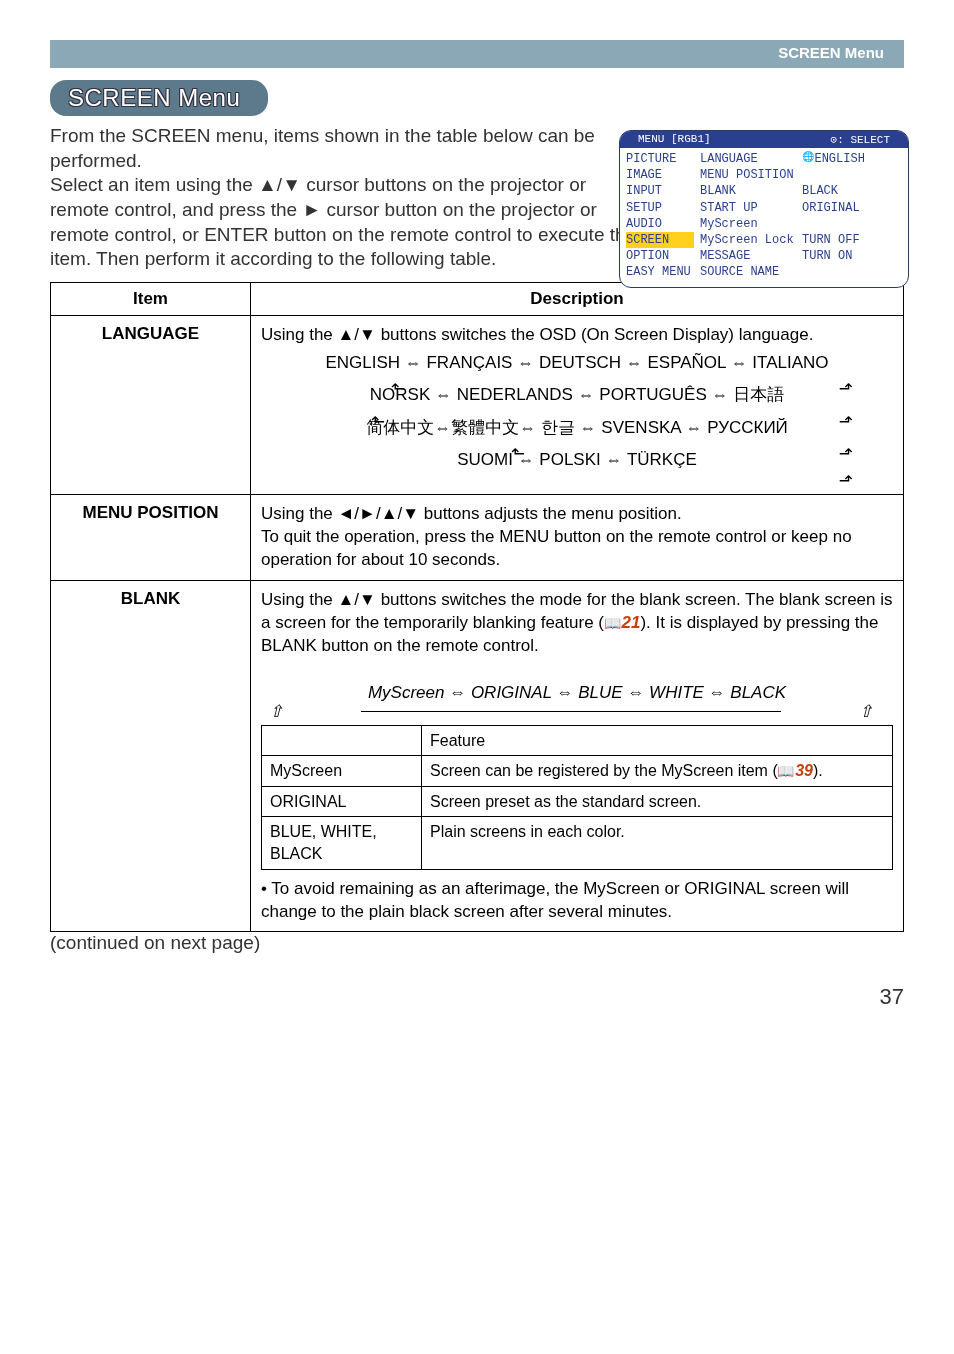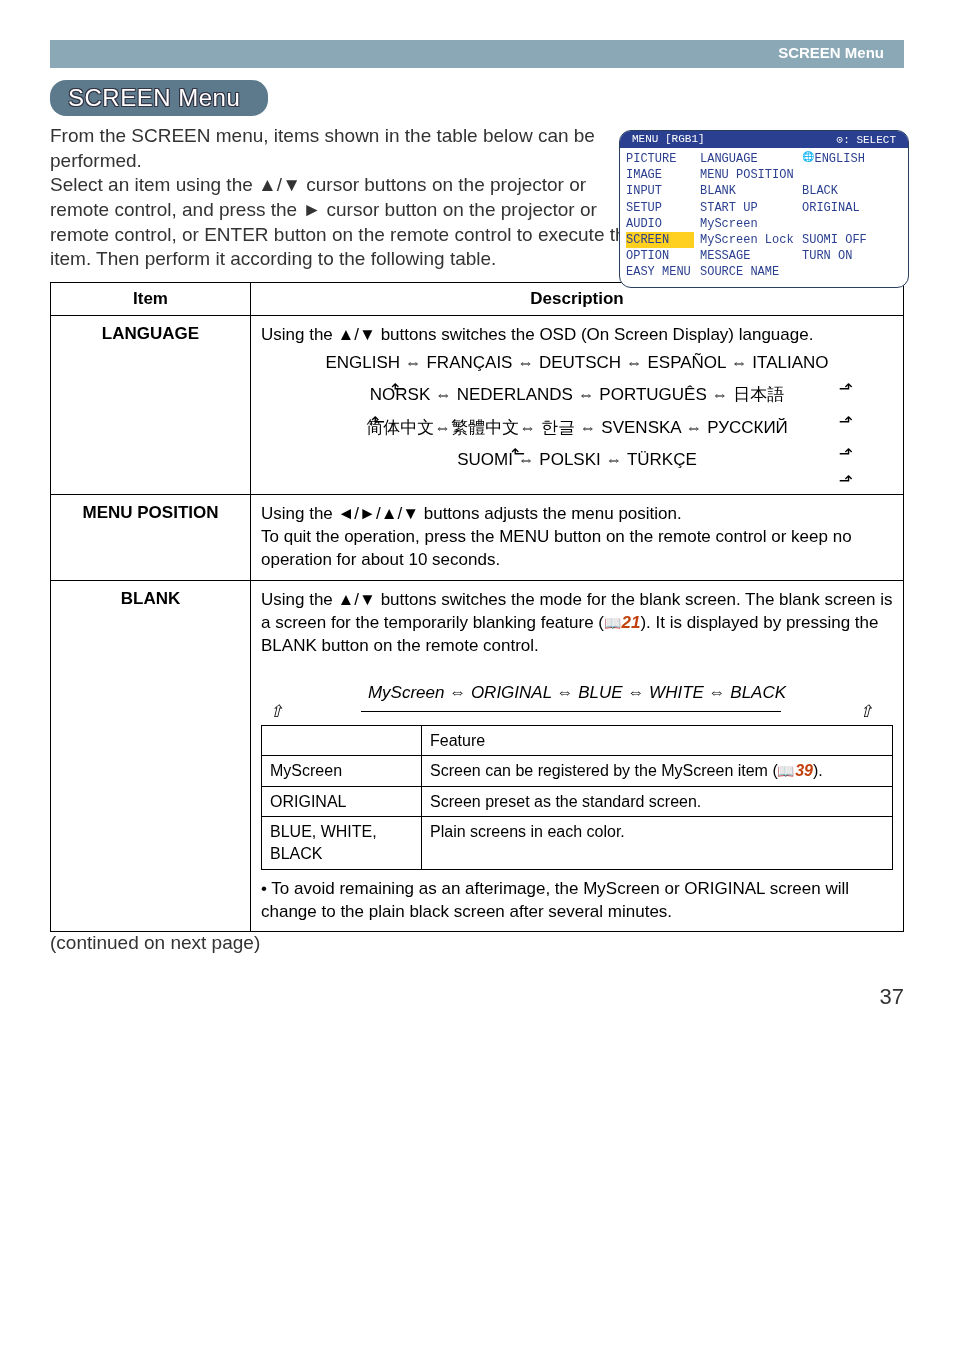--- a/index.html
+++ b/index.html
@@ -54,21 +54,21 @@
     border: 1.5px solid #2a3f5f;
     border-radius: 12px;
     font-family: "Courier New", monospace;
     font-size: 12px;
     overflow: hidden;
     background: #fff;
   }
   .mini-header {
     background: #2a3f8f;
     color: #fff;
-    padding: 2px 12px;
+    padding: 2px 18px;
     display: flex;
     justify-content: space-between;
     font-size: 11px;
   }
   .mini-body { display: flex; }
   .mini-left {
     padding: 3px 4px 6px 6px;
     color: #2a3f8f;
     line-height: 1.35;
     min-width: 78px;
@@ -188,21 +188,21 @@
           <div class="mini-right-row">
             <span class="lab">START UP</span>
             <span>ORIGINAL</span>
           </div>
           <div class="mini-right-row">
             <span class="lab">MyScreen</span>
             <span></span>
           </div>
           <div class="mini-right-row">
             <span class="lab">MyScreen Lock</span>
-            <span>SUOMI OFF</span>
+            <span>TURN OFF</span>
           </div>
           <div class="mini-right-row">
             <span class="lab">MESSAGE</span>
             <span>TURN ON</span>
           </div>
           <div class="mini-right-row">
             <span class="lab">SOURCE NAME</span>
             <span></span>
           </div>
         </div>

